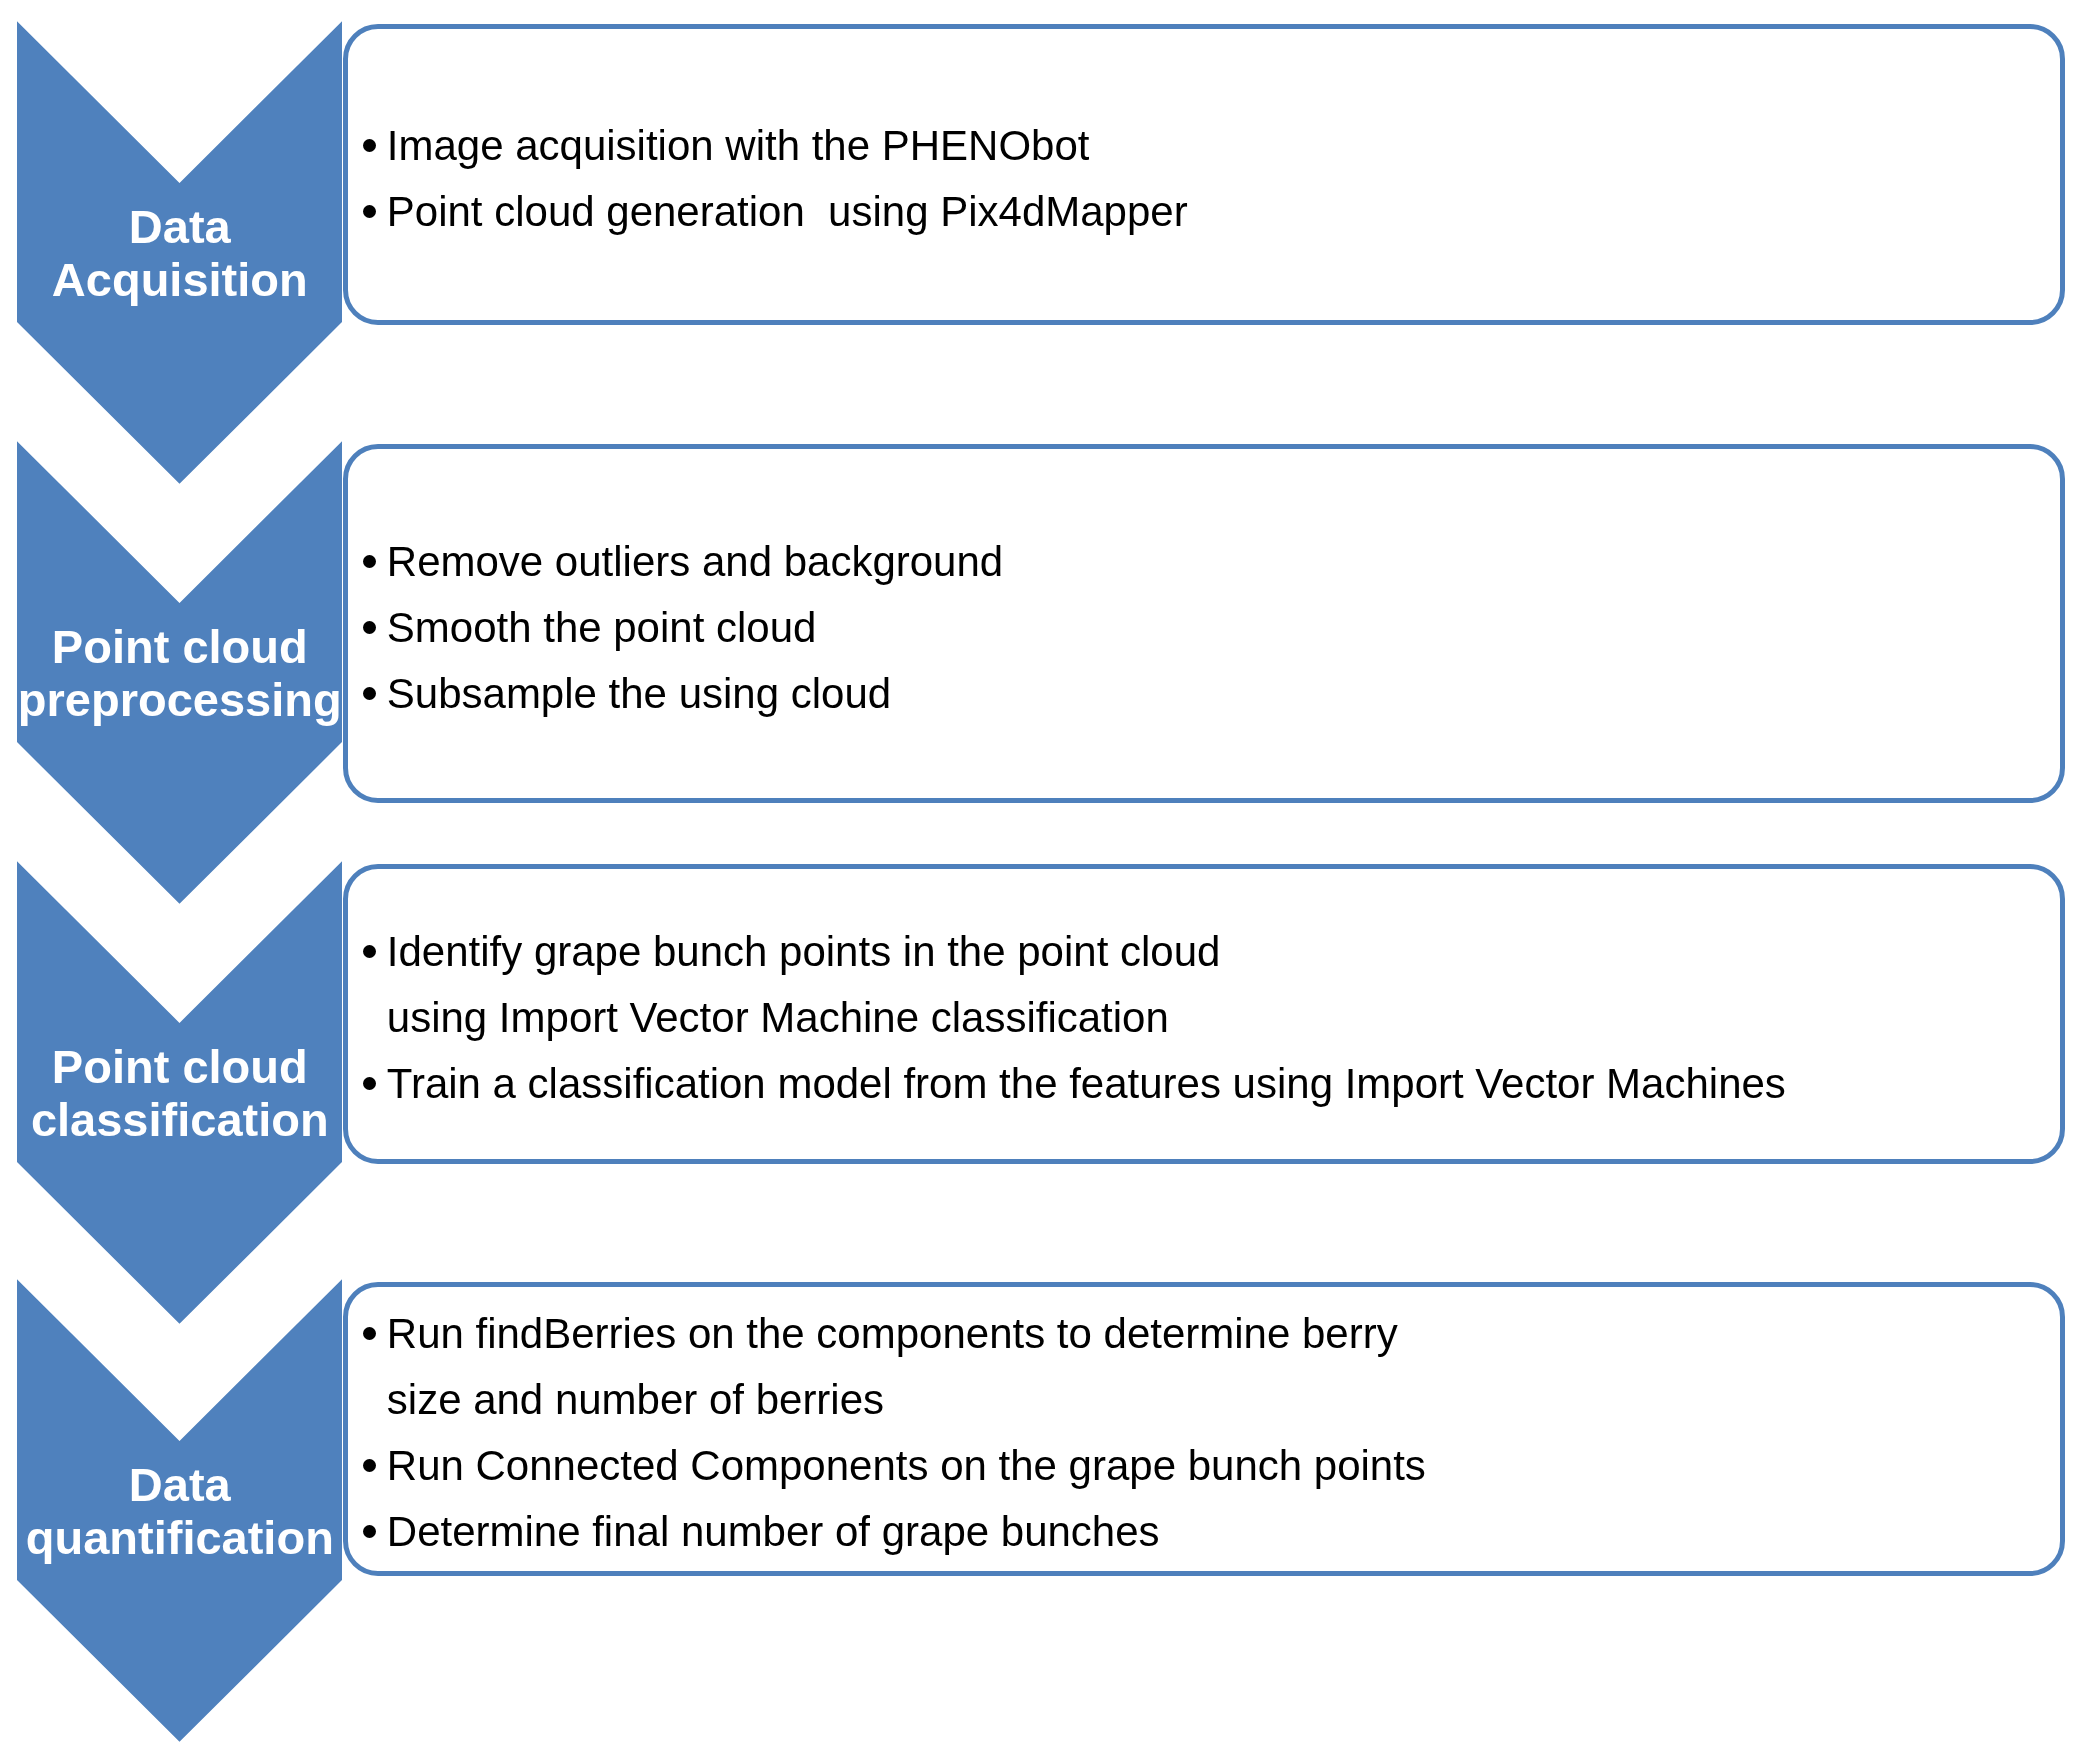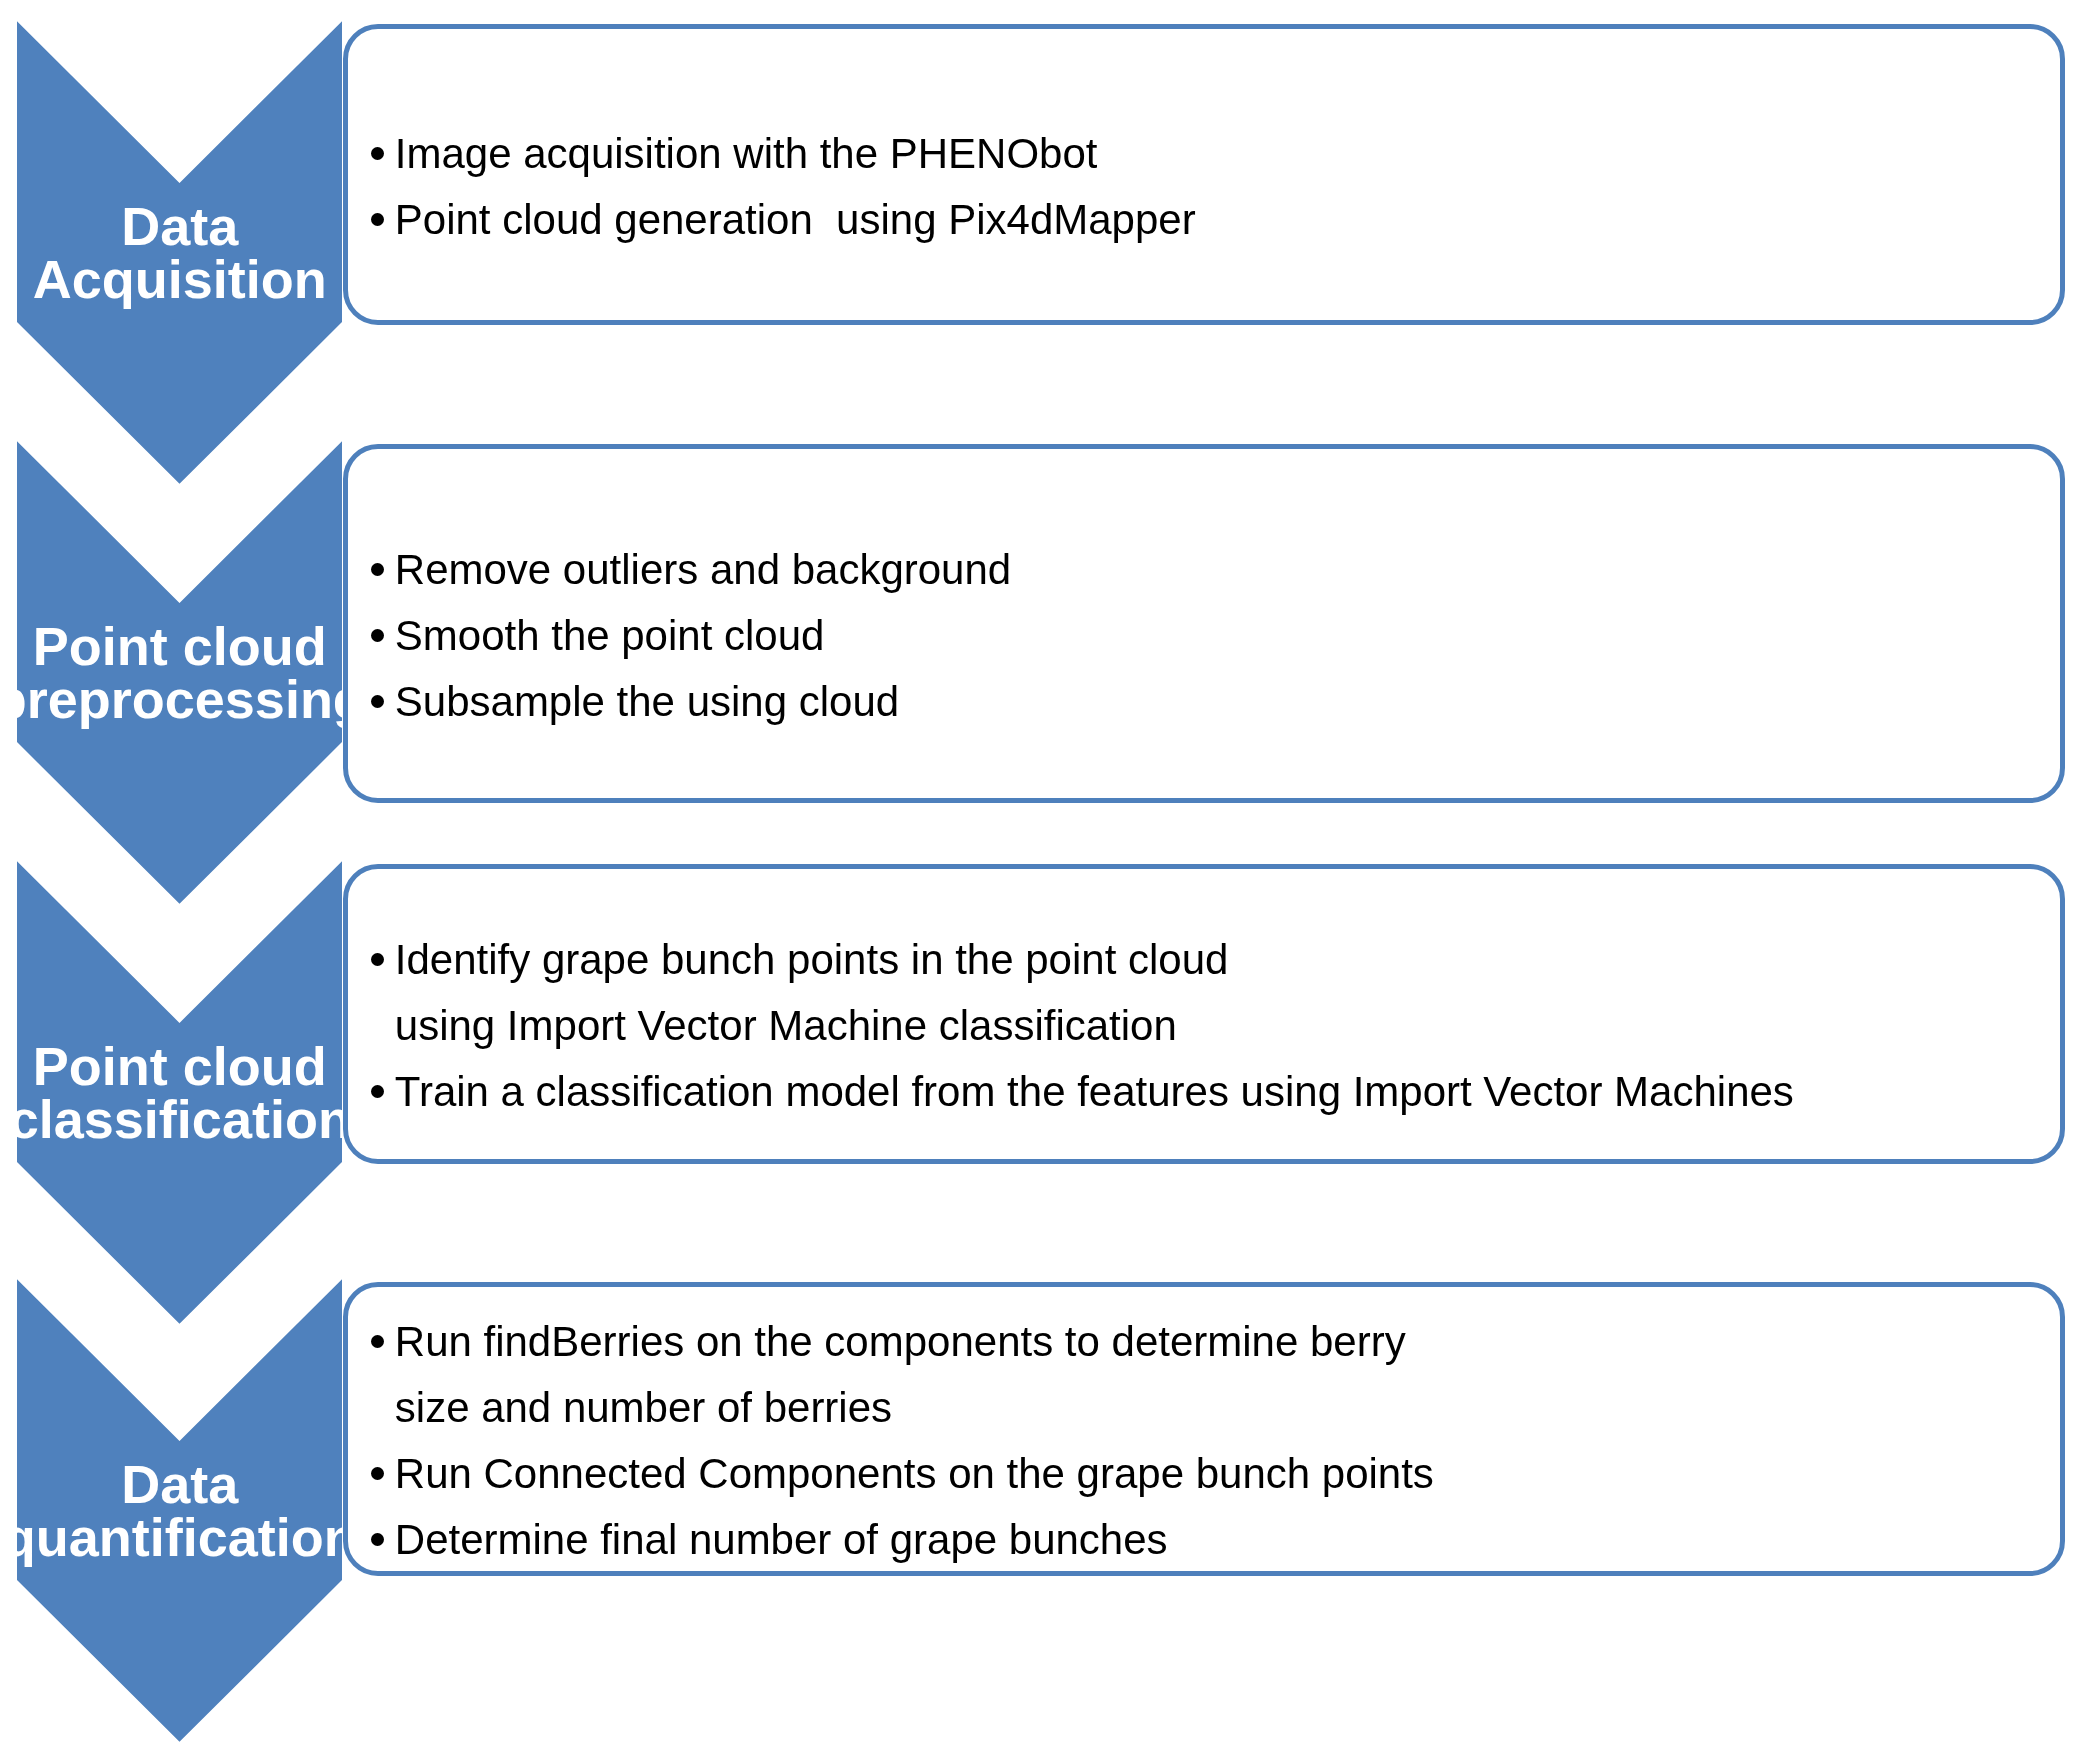--- a/index.html
+++ b/index.html
@@ -16,38 +16,38 @@
   .row.r1 { top: 441px; }
   .row.r2 { top: 861px; }
   .row.r3 { top: 1279px; }
 
   .chev-wrap { position: absolute; left: 17.3px; top: 0; width: 325px; height: 463px; }
   .chev-wrap svg { display: block; }
   .stage-label {
     position: absolute; left: 0; top: 162px; width: 325px; height: 139px;
     display: flex; align-items: center; justify-content: center;
     text-align: center;
-    color: #ffffff; font-weight: bold; font-size: 54px; line-height: 53px;
+    color: #ffffff; font-weight: bold; font-size: 47px; line-height: 53px;
     white-space: pre-line;
   }
 
   .box {
     position: absolute; left: 343px; top: 3px; width: 1722px;
     box-sizing: border-box;
     border: 5.3px solid #4e80bc;
     border-radius: 35px;
     background: #ffffff;
   }
   .r0 .box { height: 301px; }
   .r1 .box { height: 359px; }
   .r2 .box { height: 300px; }
   .r3 .box { height: 294px; }
 
   ul.bullets {
-    list-style: none; margin: 12px; padding: 0 15px 0 4.5px;
+    list-style: none; margin: 4px; padding: 0 15px 0 4.5px;
     height: 100%;
     display: flex; flex-direction: column; justify-content: center;
   }
   ul.bullets li { display: flex; align-items: flex-start; }
   .dot {
     flex: 0 0 13px; width: 13px; height: 13px; border-radius: 50%;
     background: #000000; margin: 26px 11.3px 0 6px;
   }
   .btext {
     color: #000000; font-size: 42px; line-height: 66px;

